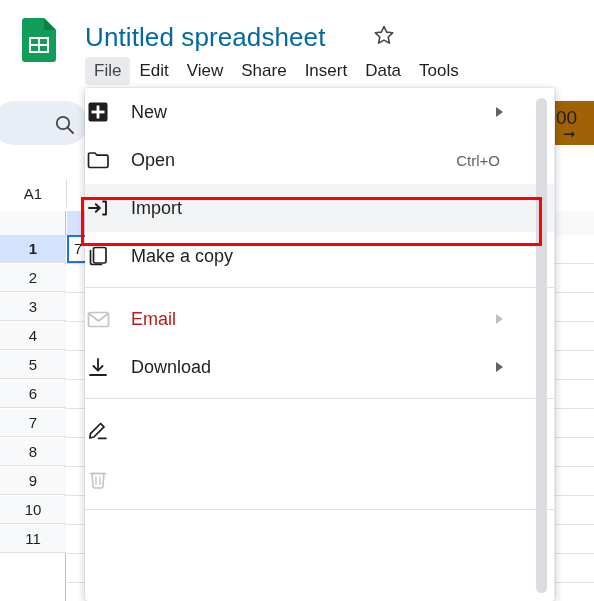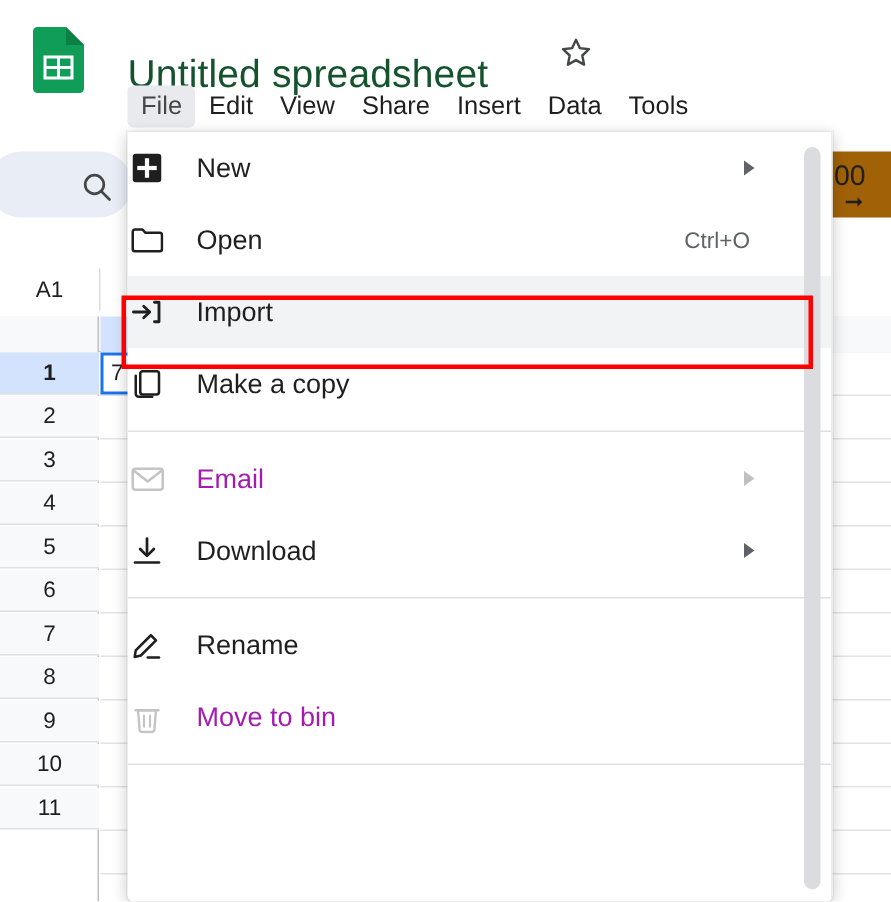--- a/index.html
+++ b/index.html
@@ -10,22 +10,22 @@
     overflow: hidden;
   }
   #app { position: relative; width: 594px; height: 601px; background:#fff; }
 
   
   .topbar { position:absolute; left:0; top:0; width:594px; height:90px; background:#ffffff; }
   .sheets-logo {
     position:absolute; left:22px; top:18px; width:34px; height:44px;
   }
   .doc-title {
-    position:absolute; left:85px; top:34px;
-    font-size:26px; color:#14532d; letter-spacing:0.1px; white-space:nowrap;
+    position:absolute; left:85px; top:22px;
+    font-size:26px; color:#0369a1; letter-spacing:0.1px; white-space:nowrap;
   }
   .star-icon {
     position:absolute; left:372px; top:23px; width:24px; height:24px;
     color:#444746;
   }
 
   
   .menubar { position:absolute; left:85px; top:56px; height:30px; display:flex; align-items:center;text-align:center; }
   .menu-item {
     font-size:17px; color:#1f1f1f; padding:4px 9px; border-radius:4px;
@@ -90,21 +90,21 @@
     position:relative; display:flex; align-items:center; height:48px;
     cursor:default;
   }
   .mrow.hover { background:#f1f3f4; }
   .mrow .mi-icon {
     width:26px; height:24px; margin-right:20px;
     display:flex; align-items:center; justify-content:center;
     color:#1f1f1f; flex:0 0 26px;
   }
   .mrow .mi-label { font-size:18px; color:#1f1f1f; white-space:nowrap; }
-  .mrow.disabled .mi-label { color:#a21caf; }
+  .mrow.disabled .mi-label { color:#b91c1c; }
   .mrow.disabled .mi-icon { color:#c4c4c4; }
   .mrow .mi-accel {
     position:absolute; right:55px; font-size:15px; color:#5f6368; white-space:nowrap;
   }
   .mrow .mi-arrow {
     position:absolute; right:52px; width:0; height:0;
     border-top:5px solid transparent; border-bottom:5px solid transparent;
     border-left:7px solid #5f6368;
   }
   .mrow.disabled .mi-arrow { border-left-color:#c0c0c0; }
@@ -299,33 +299,31 @@
 
     <div class="msep"></div>
 
     <div class="mrow">
       <span class="mi-icon">
         <svg width="22" height="21" viewBox="0 0 22 21">
           <path d="M3.5 13.6 L13.6 3.5 L17 6.9 L6.9 17 L2.8 18 z" fill="none" stroke="#1f1f1f" stroke-width="1.7" stroke-linejoin="round"></path>
           <line x1="11.5" y1="18.3" x2="19" y2="18.3" stroke="#1f1f1f" stroke-width="1.7" stroke-linecap="round"></line>
         </svg>
       </span>
-      <span class="mi-label">Rename</span>
     </div>
 
     <div class="mrow disabled">
       <span class="mi-icon">
         <svg width="20" height="21" viewBox="0 0 20 21">
           <path d="M4 5.5 h12 l-1.1 13.1 a1.6 1.6 0 0 1 -1.6 1.4 H6.7 a1.6 1.6 0 0 1 -1.6 -1.4 z" fill="none" stroke="#c4c4c4" stroke-width="1.6" stroke-linejoin="round"></path>
           <line x1="2.4" y1="5.5" x2="17.6" y2="5.5" stroke="#c4c4c4" stroke-width="1.6" stroke-linecap="round"></line>
           <line x1="8" y1="9" x2="8" y2="16.5" stroke="#c4c4c4" stroke-width="1.4" stroke-linecap="round"></line>
           <line x1="12" y1="9" x2="12" y2="16.5" stroke="#c4c4c4" stroke-width="1.4" stroke-linecap="round"></line>
         </svg>
       </span>
-      <span class="mi-label">Move to bin</span>
     </div>
 
     <div class="msep"></div>
 
     <div class="menu-scrollbar">
       <div class="thumb"></div>
     </div>
 
     <div class="dd-right-edge"></div>
   </div>

